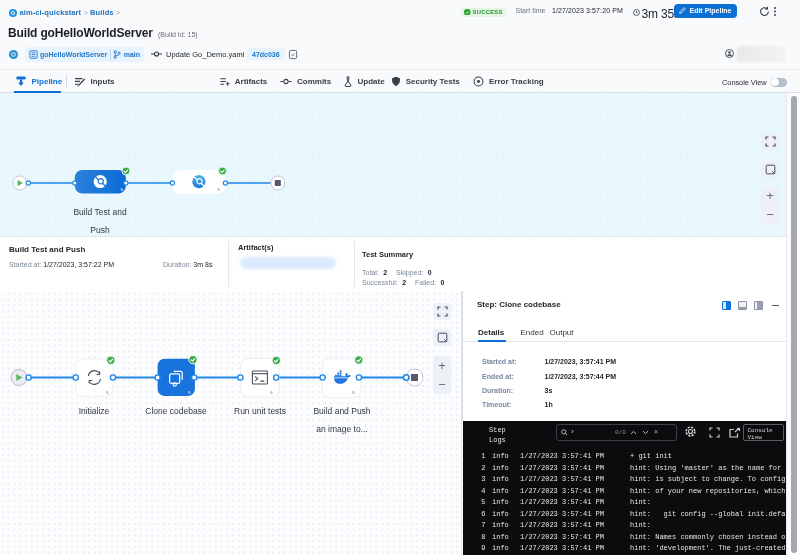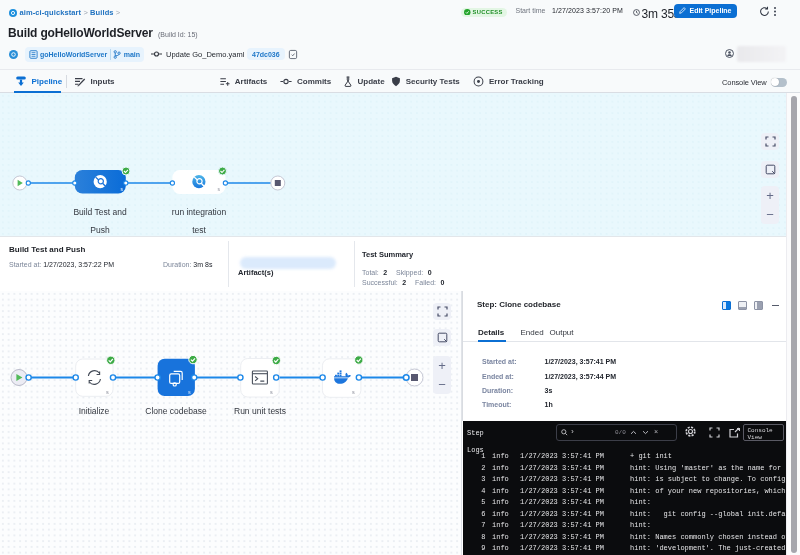--- a/index.html
+++ b/index.html
@@ -222,21 +222,20 @@
           <stop offset="0" stop-color="#2b80da"></stop>
           <stop offset="1" stop-color="#0a6cd8"></stop>
         </linearGradient>
       <linearGradient id="cyangrad" x1="0" y1="0" x2="0" y2="1">
           <stop offset="0" stop-color="#4db4e8"></stop>
           <stop offset="1" stop-color="#1877dd"></stop>
         </linearGradient>
     </defs>
   </svg>
   <div class="nodelabel" style="left:60px;top:203px;width:80px;">Build Test and<br>Push</div>
-  <div class="nodelabel" style="left:154px;top:203px;width:90px;">run integration<br>test</div>
   <div class="ctrlbtn" style="left:761px;top:133px;">
       <svg width="11" height="11" viewBox="0 0 11 11">
         <path d="M1 3.5V1h2.5M7.5 1H10v2.5M10 7.5V10H7.5M3.5 10H1V7.5" fill="none" stroke="#464c66" stroke-width="1.2"></path>
       </svg>
     </div>
   <div class="ctrlbtn" style="left:761px;top:161px;">
       <svg width="11" height="11" viewBox="0 0 11 11">
         <rect x="1.2" y="1.2" width="8.6" height="8.6" rx="1" fill="none" stroke="#464c66" stroke-width="1"></rect>
         <path d="M9.8 9.8l-2.6-2.6" stroke="#464c66" stroke-width="1"></path>
       </svg>
@@ -244,21 +243,21 @@
   <div class="zoombox" style="left:761px;top:186px;">
       <span style="font-size:13px;line-height:8px;">+</span>
       <span style="font-size:13px;line-height:8px;">−</span>
     </div>
 
   <div id="inforow">
     <div class="abs" style="left:9px;top:7px;font-size:8px;font-weight:bold;color:#1d2026;">Build Test and Push</div>
     <div class="abs" style="left:9px;top:23px;font-size:7px;"><span class="ilabel">Started at:</span> <span style="color:#22262e;">1/27/2023, 3:57:22 PM</span></div>
     <div class="abs" style="left:163px;top:23px;font-size:7px;"><span class="ilabel">Duration:</span> <span style="color:#22262e;">3m 8s</span></div>
     <div class="abs" style="left:228px;top:3px;width:1px;height:46px;background:#e4e7ec;"></div>
-    <div class="abs" style="left:238px;top:5px;font-size:7.5px;font-weight:bold;color:#22262e;margin-top:25px;">Artifact(s)</div>
+    <div class="abs" style="left:238px;top:5px;font-size:7.5px;font-weight:bold;color:#22262e;">Artifact(s)</div>
     <div class="abs" style="left:240px;top:19px;width:96px;height:12px;background:#dbeafc;border-radius:6px;filter:blur(1.5px);"></div>
     <div class="abs" style="left:354px;top:3px;width:1px;height:46px;background:#e4e7ec;"></div>
     <div class="abs" style="left:362px;top:12px;font-size:7.5px;font-weight:bold;color:#22262e;">Test Summary</div>
     <div class="abs" style="left:362px;top:22.5px;"><span class="ilabel">Total:</span> <span class="ival">2</span>&nbsp; <span class="ilabel">Skipped:</span> <span class="ival">0</span></div>
     <div class="abs" style="left:362px;top:33px;"><span class="ilabel">Successful:</span> <span class="ival">2</span>&nbsp; <span class="ilabel">Failed:</span> <span class="ival">0</span></div>
   </div>
 
   <div id="canvas2"></div>
   <svg class="abs" style="left:0;top:291px;" width="462" height="264" viewBox="0 0 462 264">
     <line x1="28.5" y1="86.5" x2="76" y2="86.5" stroke="#1d88e8" stroke-width="2"></line>
@@ -319,20 +318,21 @@
     <circle cx="358.8" cy="69" r="4.2" fill="#3dab46" stroke="#fcfdfe" stroke-width="1"></circle>
     <path d="M356.7 69l1.6 1.6 2.5-2.9" fill="none" stroke="#fff" stroke-width="1.2"></path>
     <text x="352" y="103" font-size="5.5" fill="#8b8f9b" font-family="Liberation Sans">s</text>
     <circle cx="414.5" cy="86.5" r="8.5" fill="#fff" stroke="#c5c7d4" stroke-width="1"></circle>
     <rect x="411" y="83" width="7" height="7" fill="#585870"></rect>
     <circle cx="406.2" cy="86.5" r="2.8" fill="#fff" stroke="#1d88e8" stroke-width="1.6"></circle>
   </svg>
   <div class="nodelabel" style="left:54px;top:402px;width:80px;">Initialize</div>
   <div class="nodelabel" style="left:126px;top:402px;width:100px;">Clone codebase</div>
   <div class="nodelabel" style="left:210px;top:402px;width:100px;">Run unit tests</div>
+  <div class="nodelabel" style="left:292px;top:402px;width:100px;">Build and Push<br>an image to...</div>
   <div class="ctrlbtn" style="left:433px;top:303px;">
       <svg width="11" height="11" viewBox="0 0 11 11">
         <path d="M1 3.5V1h2.5M7.5 1H10v2.5M10 7.5V10H7.5M3.5 10H1V7.5" fill="none" stroke="#464c66" stroke-width="1.2"></path>
       </svg>
     </div>
   <div class="ctrlbtn" style="left:433px;top:329px;">
       <svg width="11" height="11" viewBox="0 0 11 11">
         <rect x="1.2" y="1.2" width="8.6" height="8.6" rx="1" fill="none" stroke="#464c66" stroke-width="1"></rect>
         <path d="M9.8 9.8l-2.6-2.6" stroke="#464c66" stroke-width="1"></path>
       </svg>
@@ -357,21 +357,21 @@
       <div class="abs dval" style="left:81.5px;top:67px;">1/27/2023, 3:57:41 PM</div>
     <div class="abs dlabel" style="left:19px;top:81.5px;">Ended at:</div>
       <div class="abs dval" style="left:81.5px;top:81.5px;">1/27/2023, 3:57:44 PM</div>
     <div class="abs dlabel" style="left:19px;top:95.5px;">Duration:</div>
       <div class="abs dval" style="left:81.5px;top:95.5px;">3s</div>
     <div class="abs dlabel" style="left:19px;top:109.5px;">Timeout:</div>
       <div class="abs dval" style="left:81.5px;top:109.5px;">1h</div>
   </div>
 
   <div id="term">
-    <div class="abs" style="left:4px;top:3.5px;font-size:7px;line-height:17px;color:#e8e8ea;">Step<br>Logs</div>
+    <div class="abs" style="left:26px;top:3.5px;font-size:7px;line-height:10px;color:#e8e8ea;">Step<br>Logs</div>
     <div class="abs" style="left:93px;top:3px;width:121px;height:17px;border:1px solid #3c3e48;border-radius:3px;"></div>
     <svg class="abs" style="left:98px;top:8px;" width="7" height="7" viewBox="0 0 8 8">
         <circle cx="3.2" cy="3.2" r="2.4" fill="none" stroke="#c8c8cc" stroke-width="1"></circle>
         <path d="M5 5l2 2" stroke="#c8c8cc" stroke-width="1"></path>
       </svg>
     <div class="abs" style="left:107px;top:6px;font-size:8px;color:#c8c8cc;">›</div>
     <div class="abs" style="left:152px;top:8px;font-size:6px;color:#8e8e96;">0/0</div>
     <svg class="abs" style="left:167px;top:9px;" width="7" height="5" viewBox="0 0 7 5">
         <path d="M1 3.8L3.5 1.4 6 3.8" fill="none" stroke="#babac0" stroke-width="1"></path>
       </svg>

